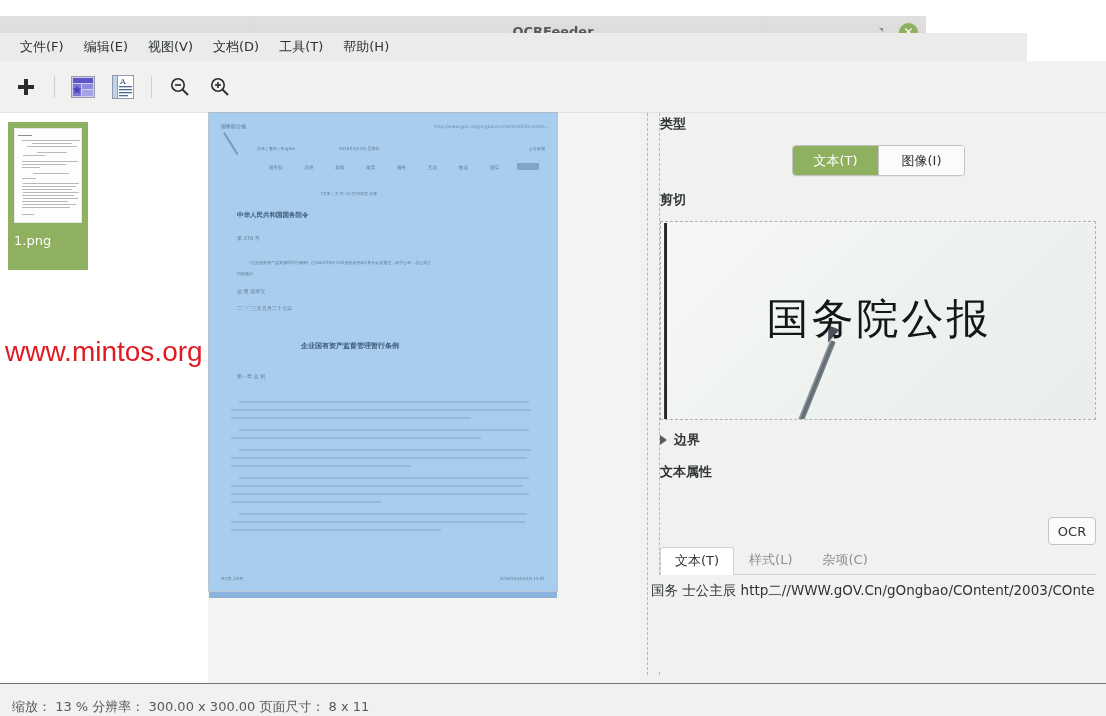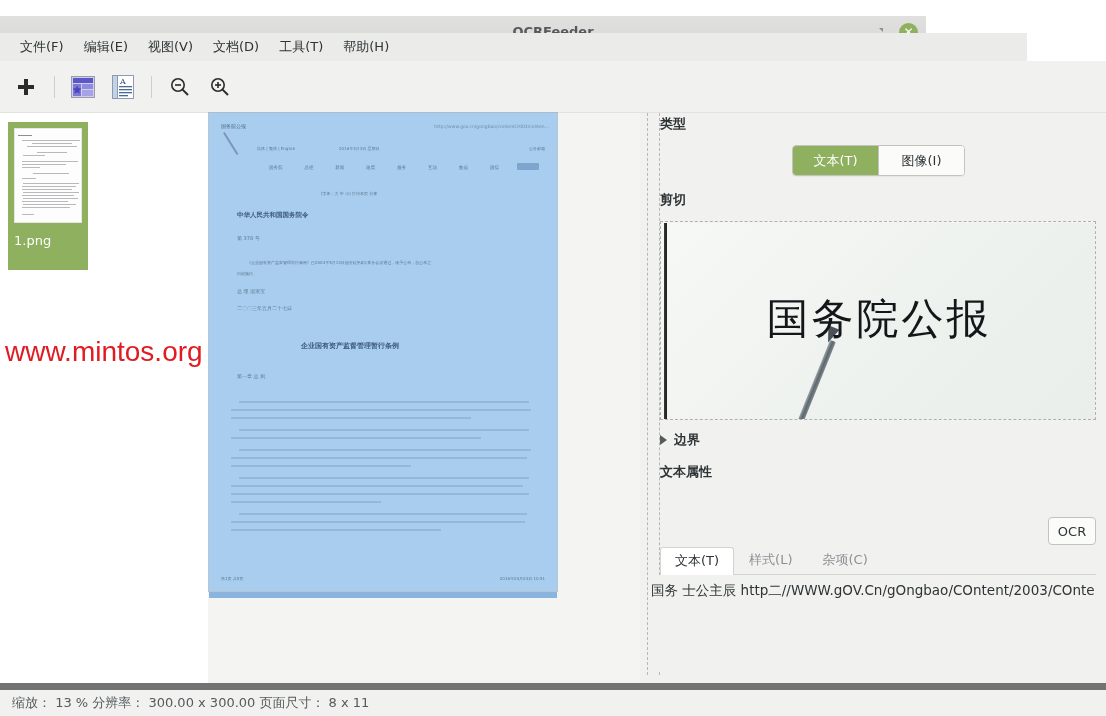--- a/index.html
+++ b/index.html
@@ -442,24 +442,24 @@
     overflow: hidden;
   }
 
   
   .statusbar {
     position: absolute;
     left: 0; top: 683px;
     width: 1106px;
     height: 33px;
     background: #f1f1ef;
-    border-top: 7px solid #737373;
-    box-sizing: border-box;
-    display: flex;
-    align-items: center;
+    border-top: 1px solid #737373;
+    box-sizing: border-box;
+    display: flex;
+    align-items: flex-end;
     padding-left: 12px;
     font-size: 13px;
     color: #555a5e;
   }
 </style>
 </head>
 <body>
 
 <div class="titlebar">
   <div class="titlebar-title">OCRFeeder</div>

